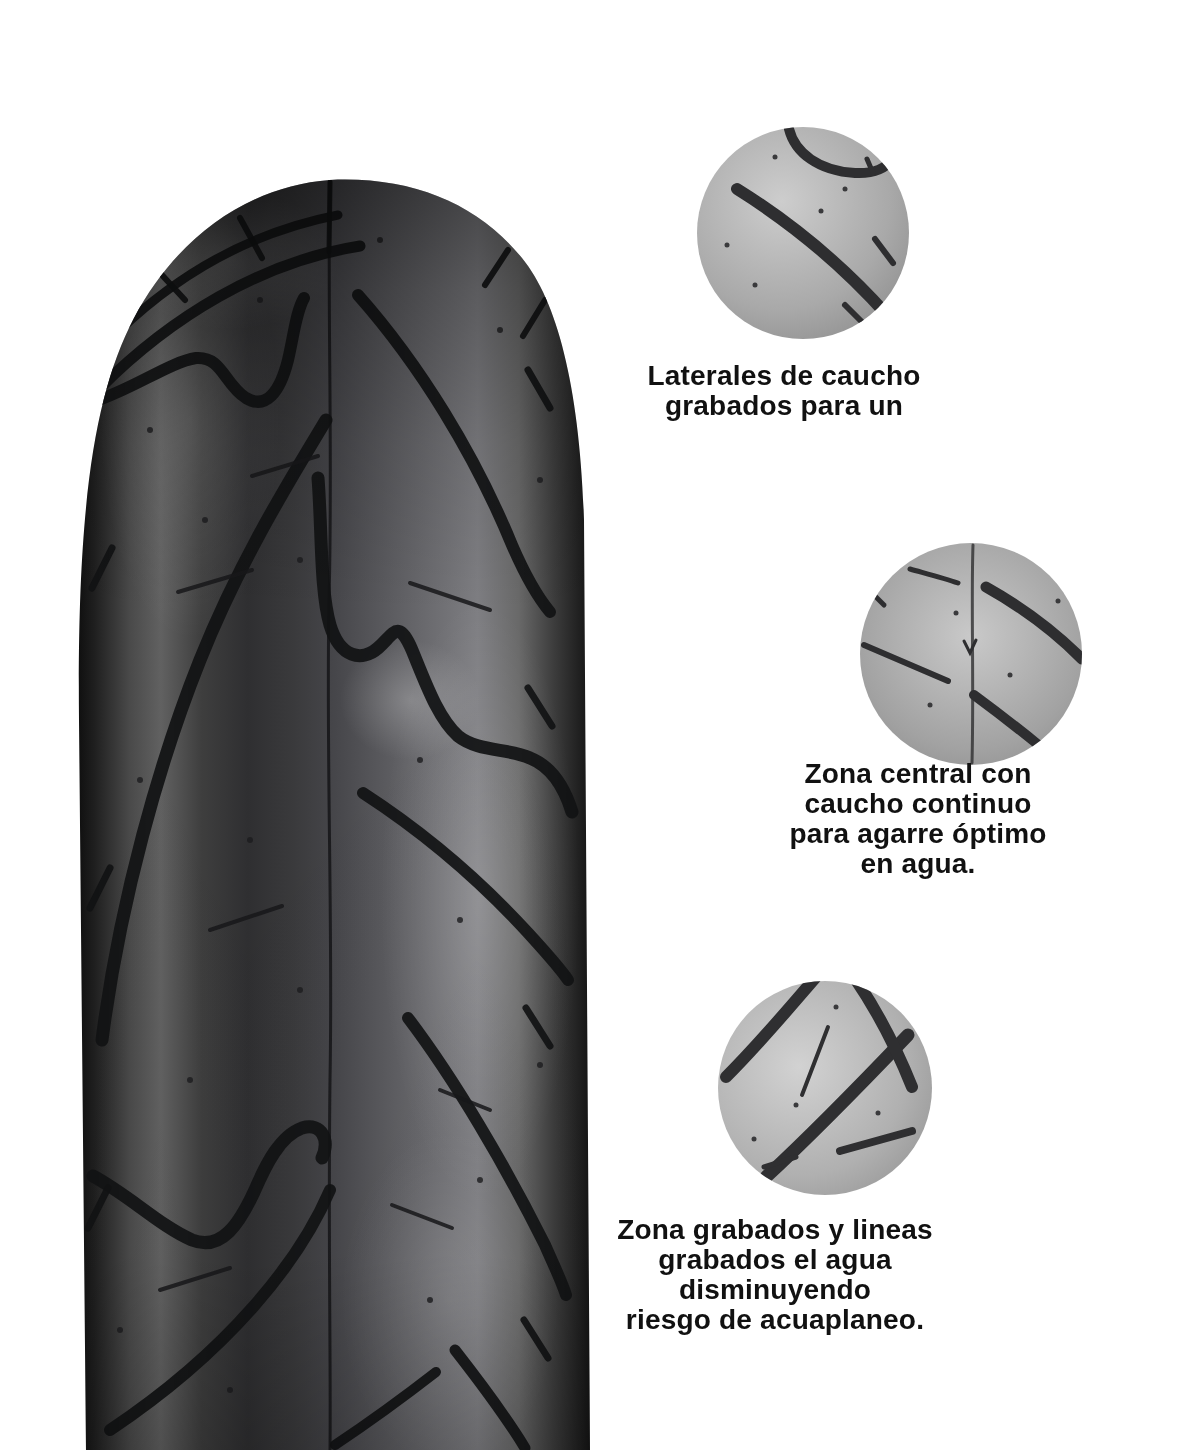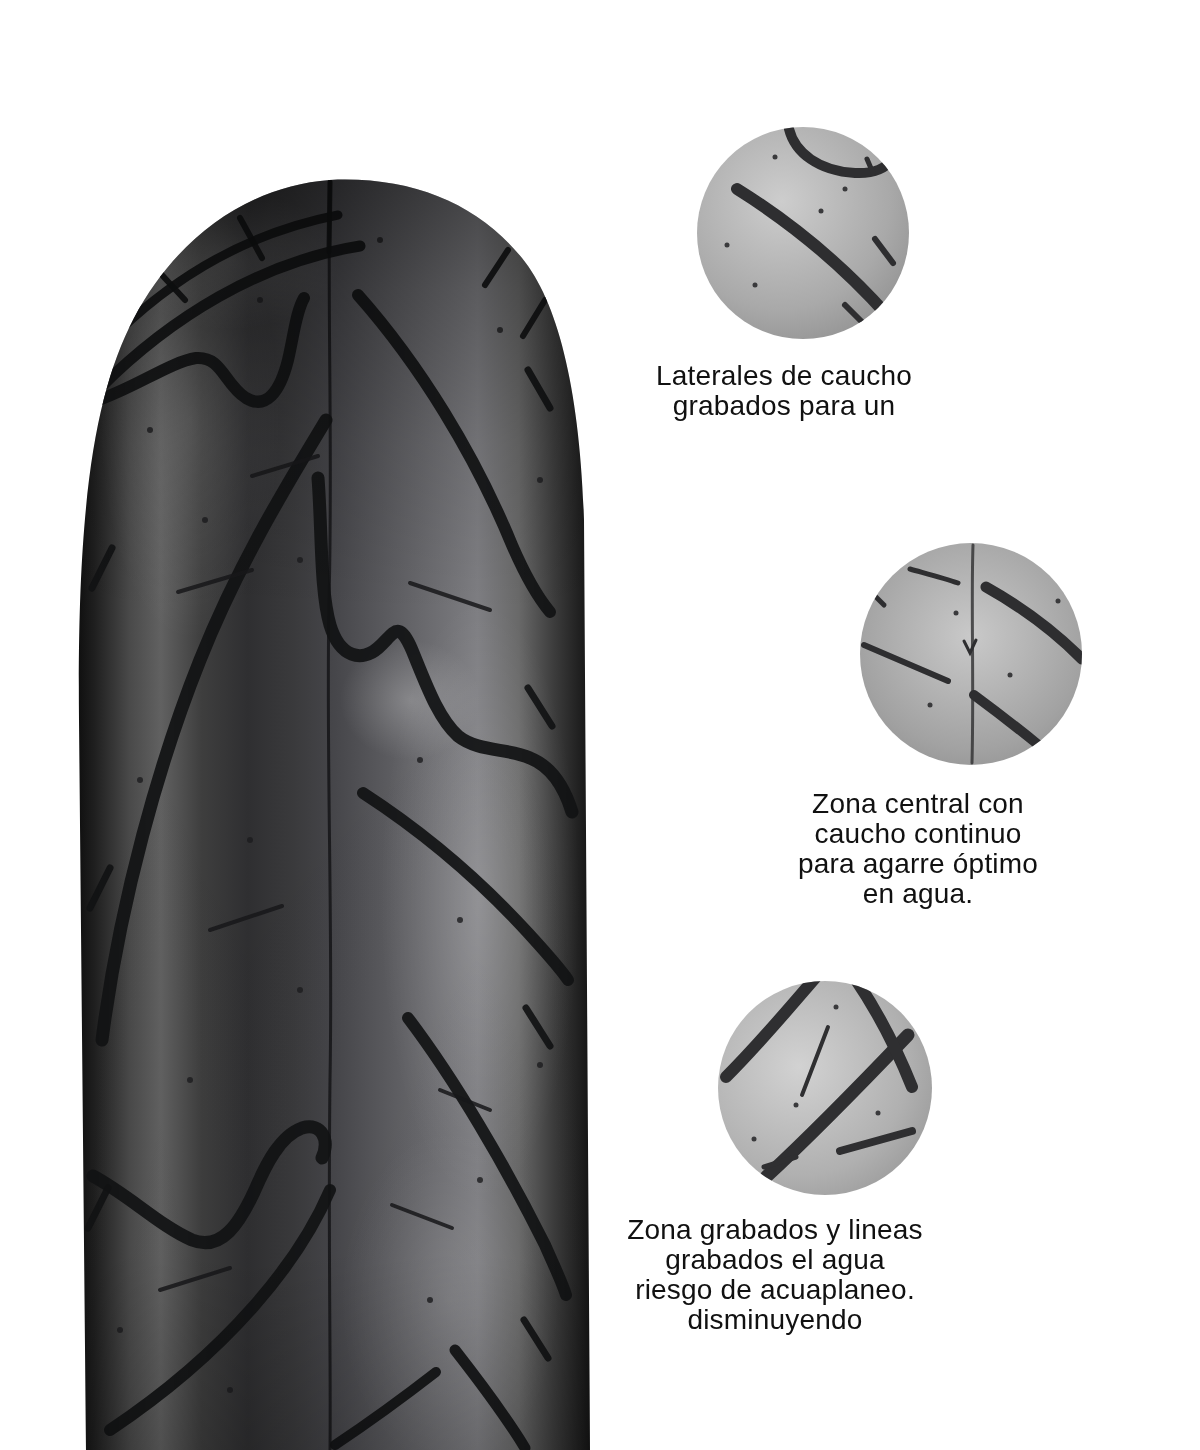--- a/index.html
+++ b/index.html
@@ -13,27 +13,27 @@
   .tire-layer{position:absolute;left:0;top:0;width:1200px;height:1450px;}
   .inset{position:absolute;display:block;}
   .inset-1{left:697px;top:127px;width:212px;height:212px;}
   .inset-2{left:860px;top:543px;width:222px;height:222px;}
   .inset-3{left:718px;top:981px;width:214px;height:214px;}
   .caption{
     position:absolute;
     text-align:center;
     font-size:28px;
     line-height:30px;
-    font-weight:400;
+    font-weight:700;
     color:#111111;
     letter-spacing:0.2px;
   }
   .caption span{display:block;}
   .caption-1{left:584px;top:361px;width:400px;}
-  .caption-2{left:718px;top:789px;width:400px;}
+  .caption-2{left:718px;top:759px;width:400px;}
   .caption-3{left:563px;top:1215px;width:424px;}
 </style>
 </head>
 <body>
 
 <div id="canvas">
 
   <svg class="tire-layer" viewBox="0 0 1200 1450" aria-hidden="true">
     <defs>
       <linearGradient id="tireBase" x1="79" y1="0" x2="590" y2="0" gradientUnits="userSpaceOnUse">
@@ -251,17 +251,17 @@
       <circle cx="78" cy="124" r="2.5"></circle>
         <circle cx="160" cy="132" r="2.5"></circle>
       <circle cx="118" cy="26" r="2.5"></circle>
         <circle cx="36" cy="158" r="2.5"></circle>
     </g>
   </svg>
 
   <div class="caption caption-3">
     <span>Zona grabados y lineas</span>
     <span>grabados el agua</span>
+    <span>disminuyendo</span>
     <span>riesgo de acuaplaneo.</span>
-    <span>disminuyendo</span>
   </div>
 
 </div>
 
 </body></html>

